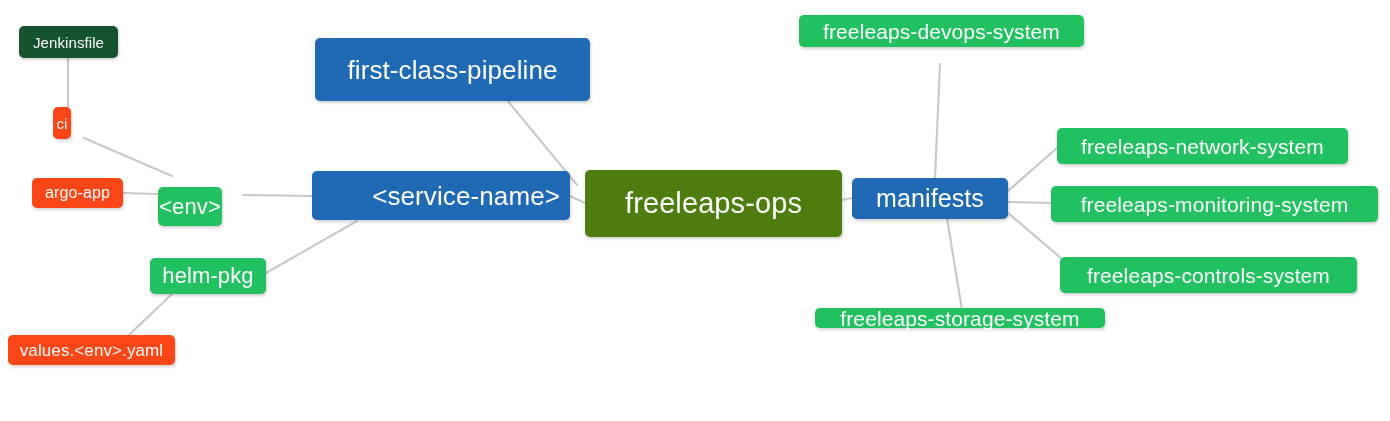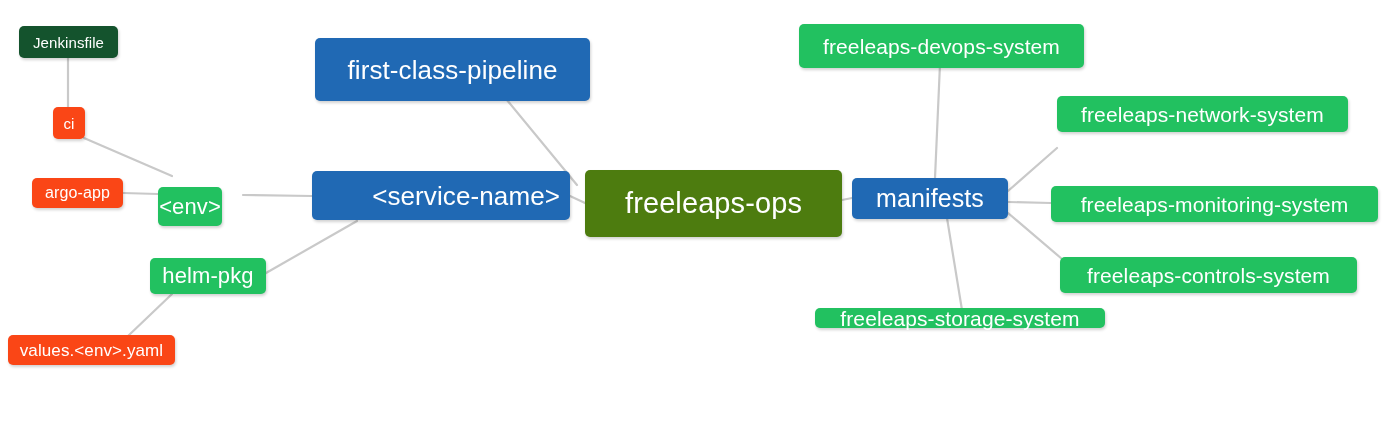--- a/index.html
+++ b/index.html
@@ -110,37 +110,37 @@
   </div>
 
   <div class="node c-green" style="left:150px; top:258px; width:116px; height:36px; font-size:22px;">
     <span>helm-pkg</span>
   </div>
 
   <div class="node c-orange" style="left:19px; top:26px; width:99px; height:32px; font-size:15px;">
     <span>Jenkinsfile</span>
   </div>
 
-  <div class="node c-red" style="left:53px; top:107px; width:32px; height:32px; font-size:15px; padding:0 4px;">
+  <div class="node c-red" style="left:53px; top:107px; width:18px; height:32px; font-size:15px; padding:0 4px;">
     <span>ci</span>
   </div>
 
   <div class="node c-red" style="left:32px; top:178px; width:91px; height:30px; font-size:16px;">
     <span>argo-app</span>
   </div>
 
   <div class="node c-red" style="left:8px; top:335px; width:167px; height:30px; font-size:17px;">
     <span>values.&lt;env&gt;.yaml</span>
   </div>
 
-  <div class="node c-green" style="left:799px; top:24px; width:285px; height:44px; font-size:21px;">
+  <div class="node c-green" style="left:799px; top:15px; width:285px; height:32px; font-size:21px;">
     <span>freeleaps-devops-system</span>
   </div>
 
-  <div class="node c-green" style="left:1057px; top:96px; width:291px; height:36px; font-size:21px;">
+  <div class="node c-green" style="left:1057px; top:128px; width:291px; height:36px; font-size:21px;">
     <span>freeleaps-network-system</span>
   </div>
 
   <div class="node c-green" style="left:1051px; top:186px; width:327px; height:36px; font-size:21px;">
     <span>freeleaps-monitoring-system</span>
   </div>
 
   <div class="node c-green" style="left:1060px; top:257px; width:297px; height:36px; font-size:21px;justify-content:center;">
     <span>freeleaps-controls-system</span>
   </div>

